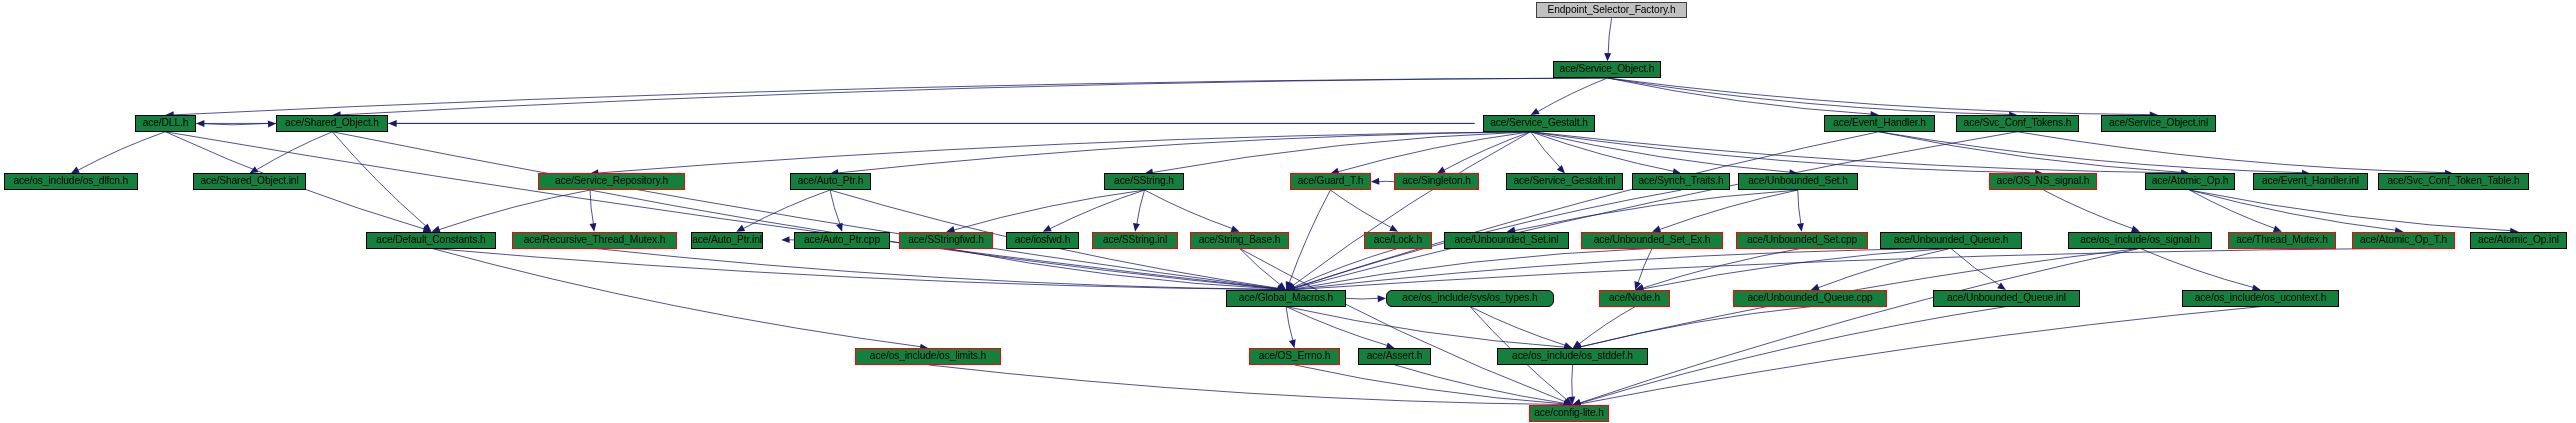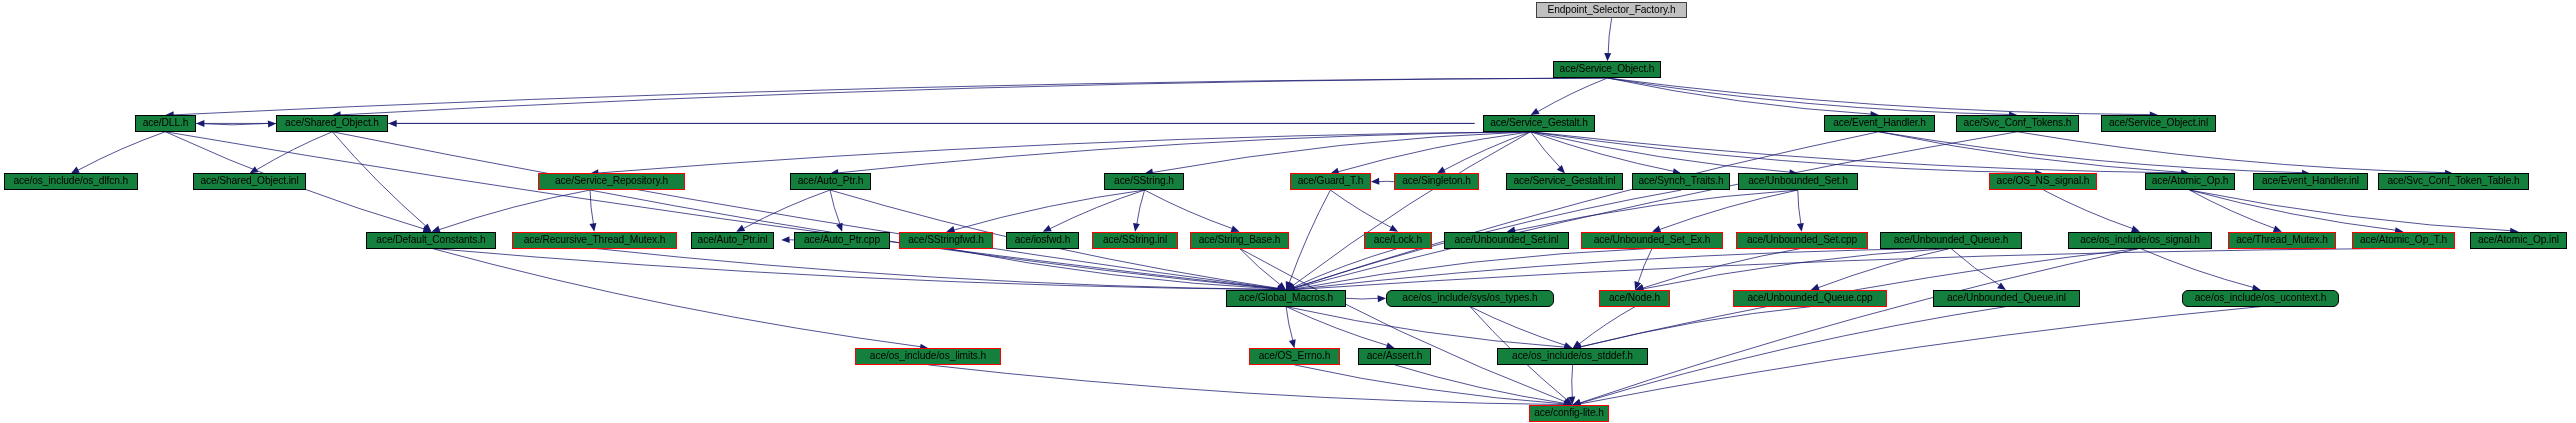--- a/index.html
+++ b/index.html
@@ -294,21 +294,21 @@
       </div>
       <div class="node" style="left: 2378px; top: 173px; width: 151px;">
         <span class="node-label">ace/Svc_Conf_Token_Table.h</span>
       </div>
       <div class="node" style="left: 366px; top: 232px; width: 130px;">
         <span class="node-label">ace/Default_Constants.h</span>
       </div>
       <div class="node red" style="left: 512px; top: 232px; width: 165px;">
         <span class="node-label">ace/Recursive_Thread_Mutex.h</span>
       </div>
-      <div class="node" style="left: 691px; top: 232px; width: 83px;">
+      <div class="node" style="left: 691px; top: 232px; width: 72px;">
         <span class="node-label">ace/Auto_Ptr.inl</span>
       </div>
       <div class="node" style="left: 794px; top: 232px; width: 96px;">
         <span class="node-label">ace/Auto_Ptr.cpp</span>
       </div>
       <div class="node red" style="left: 899px; top: 232px; width: 94px;">
         <span class="node-label">ace/SStringfwd.h</span>
       </div>
       <div class="node" style="left: 1006px; top: 232px; width: 73px;">
         <span class="node-label">ace/iosfwd.h</span>
@@ -354,21 +354,21 @@
       </div>
       <div class="node red" style="left: 1599px; top: 290px; width: 71px;">
         <span class="node-label">ace/Node.h</span>
       </div>
       <div class="node red" style="left: 1733px; top: 290px; width: 154px; justify-content: center;">
         <span class="node-label">ace/Unbounded_Queue.cpp</span>
       </div>
       <div class="node" style="left: 1933px; top: 290px; width: 147px;">
         <span class="node-label">ace/Unbounded_Queue.inl</span>
       </div>
-      <div class="node" style="left: 2182px; top: 290px; width: 157px; border-radius: 6px;">
+      <div class="node" style="left: 2182px; top: 290px; width: 157px;">
         <span class="node-label">ace/os_include/os_ucontext.h</span>
       </div>
       <div class="node red" style="left: 855px; top: 348px; width: 146px;">
         <span class="node-label">ace/os_include/os_limits.h</span>
       </div>
       <div class="node red" style="left: 1249px; top: 348px; width: 91px;">
         <span class="node-label">ace/OS_Errno.h</span>
       </div>
       <div class="node" style="left: 1358px; top: 348px; width: 73px;">
         <span class="node-label">ace/Assert.h</span>

